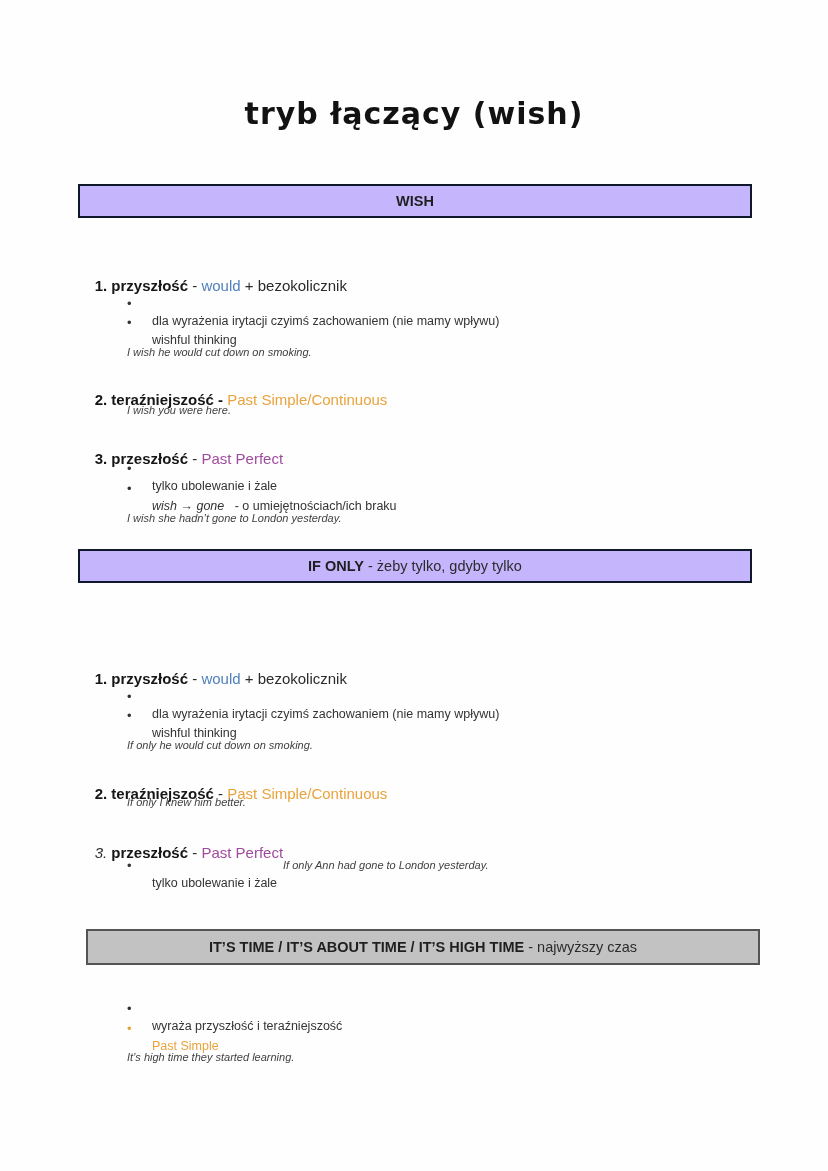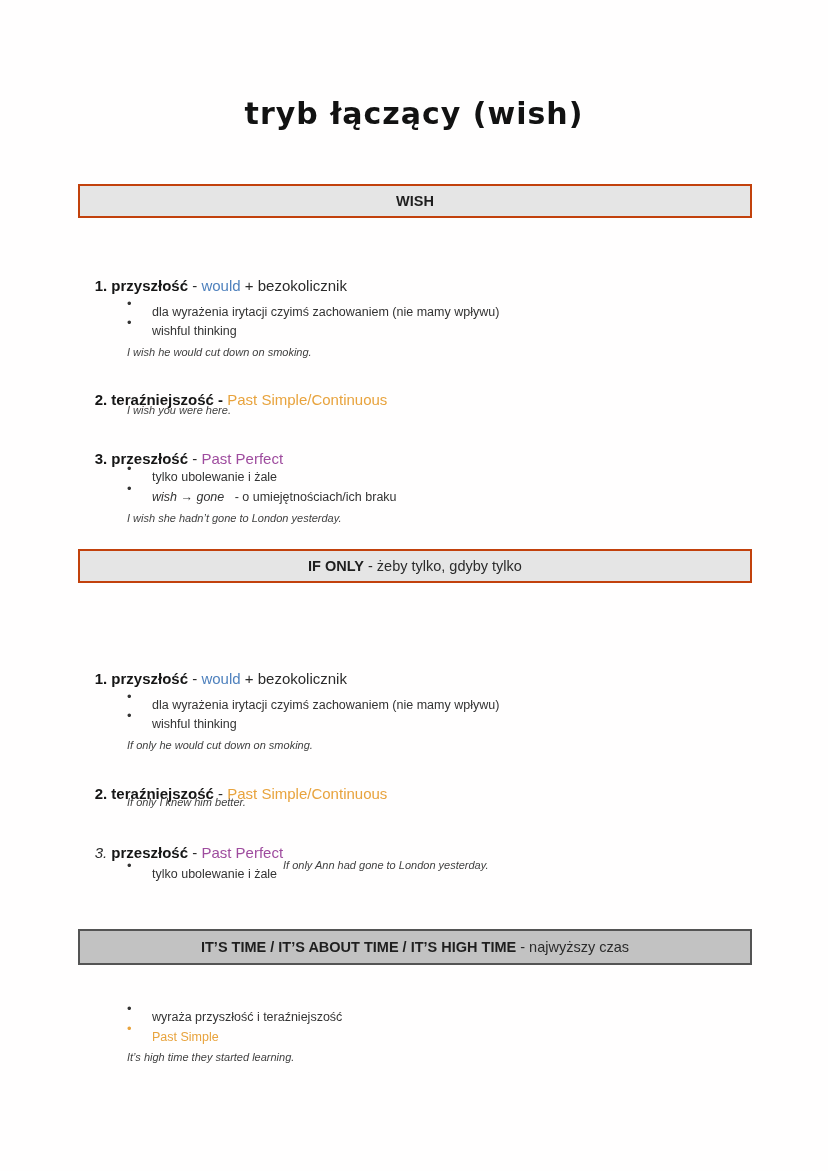--- a/index.html
+++ b/index.html
@@ -10,32 +10,32 @@
   .row { position:absolute; left:0; width:828px; white-space:pre-wrap; }
   .title {
     top:96px; text-align:center; font-family:"DejaVu Sans", sans-serif;
     font-weight:bold; font-size:30px; letter-spacing:1px; color:#121212;
   }
   .banner {
     position:absolute; left:78px; width:670px; height:30px;
     display:flex; align-items:center; justify-content:center;
     font-size:14.5px; white-space:pre-wrap; color:#2b2b2b;
   }
-  .banner-blue { background:#e5e5e5; border:2px solid #c2410c; }
-  .banner-gray { background:#c2c2c2; border:2px solid #545454; }
+  .banner-blue { background:#c4b5fd; border:2px solid #0f172a; }
+  .banner-gray { background:#c2c2c2; border:2px solid #545454;margin-left:8px; }
   .bold { font-weight:bold; color:#1f1f1f; }
   .h { padding-left:78px; font-size:15px; line-height:19px; color:#2b2b2b; }
   .hb { font-weight:bold; color:#161616; }
   .it { font-style:italic; }
   .acc-blue { color:#4f81bd; }
   .acc-orange { color:#e8a33d; }
   .acc-purple { color:#9e4b9e; }
   .dot { position:absolute; left:127px; top:0; font-size:13px; color:#333; }
   .dot-orange { color:#e8a33d; }
-  .btext { position:absolute; left:152px; top:8px; font-size:12.5px; line-height:16px; color:#333; white-space:pre-wrap; }
+  .btext { position:absolute; left:152px; top:17px; font-size:12.5px; line-height:16px; color:#333; white-space:pre-wrap; }
   .btext-orange { color:#e8a33d; }
   .example { padding-left:127px; font-size:11px; line-height:14px; font-style:italic; color:#3f3f3f; }
   .example-inline { position:absolute; left:283px; top:1px; font-size:11px; font-style:italic; color:#3f3f3f; white-space:pre-wrap; }
 </style>
 </head>
 <body>
 
 <div class="page">
 
   <div class="row title">tryb łączący (wish)</div>

